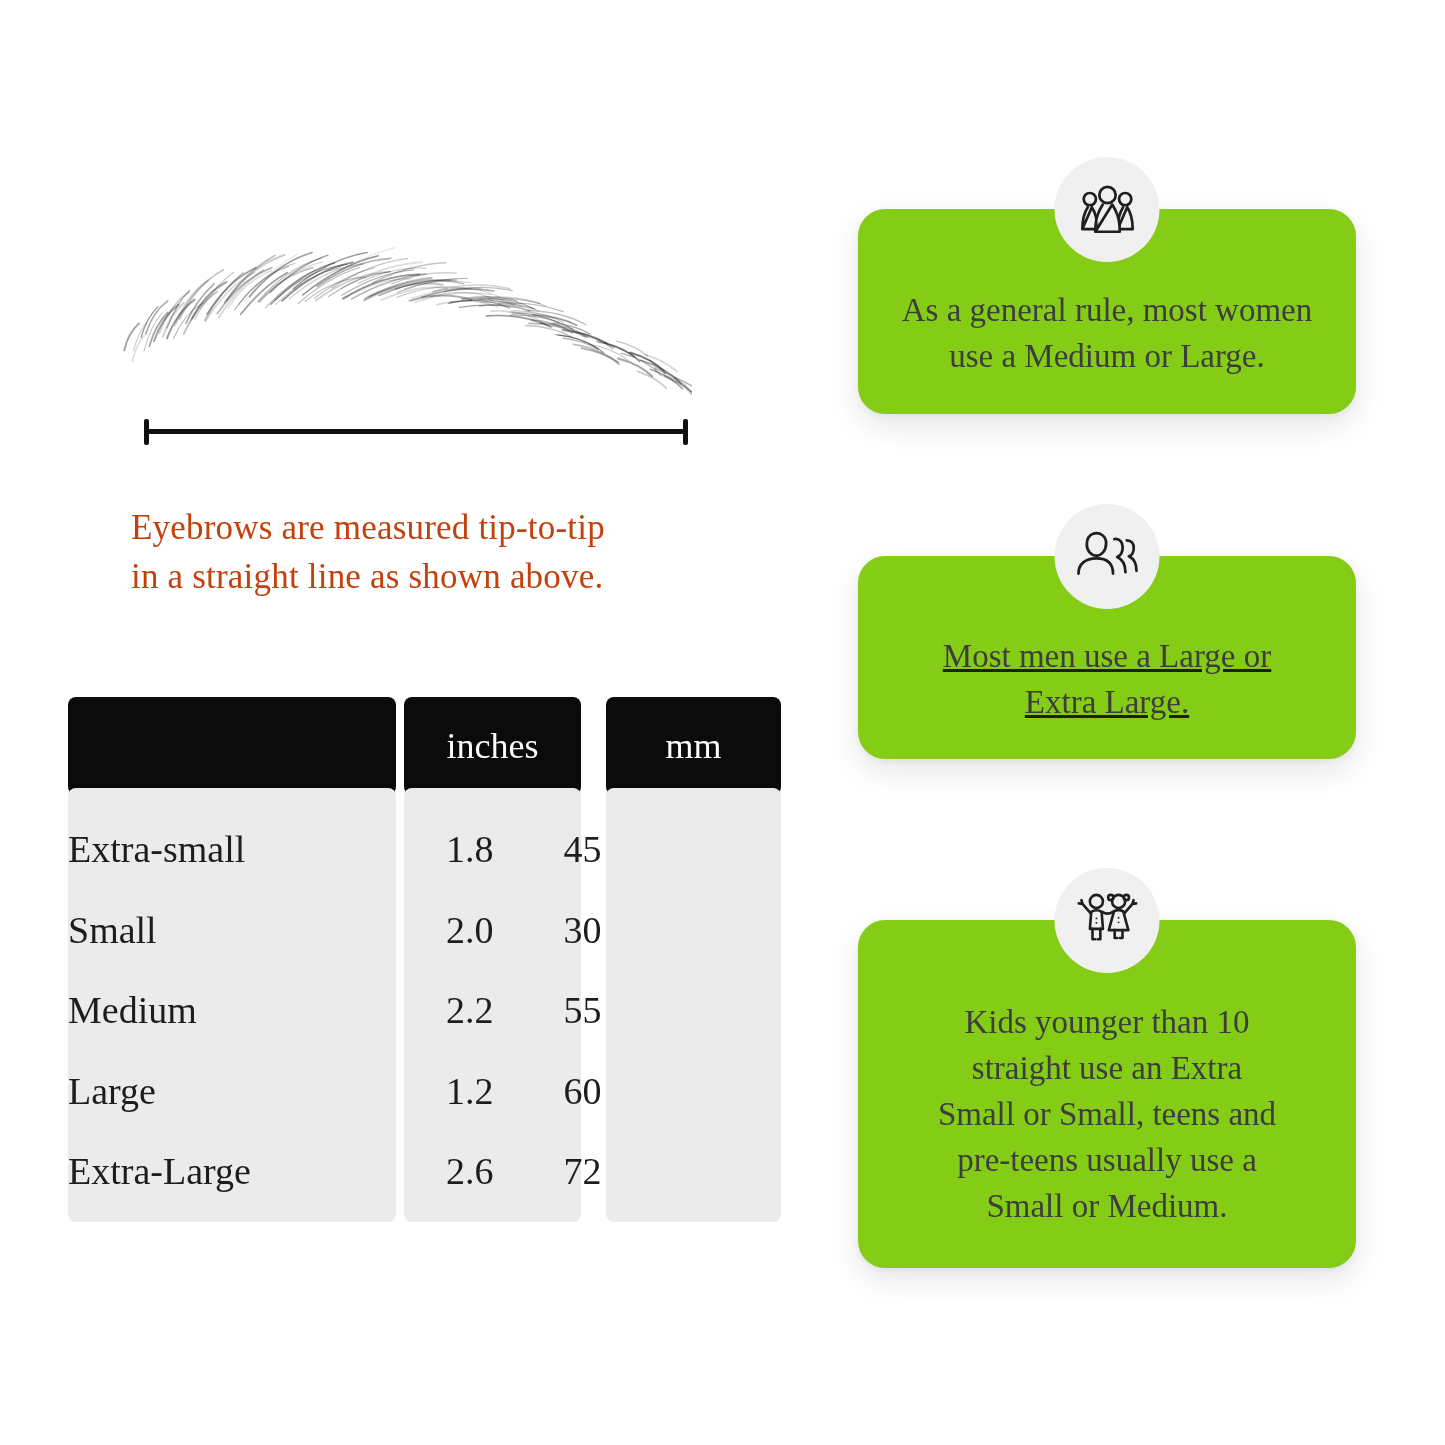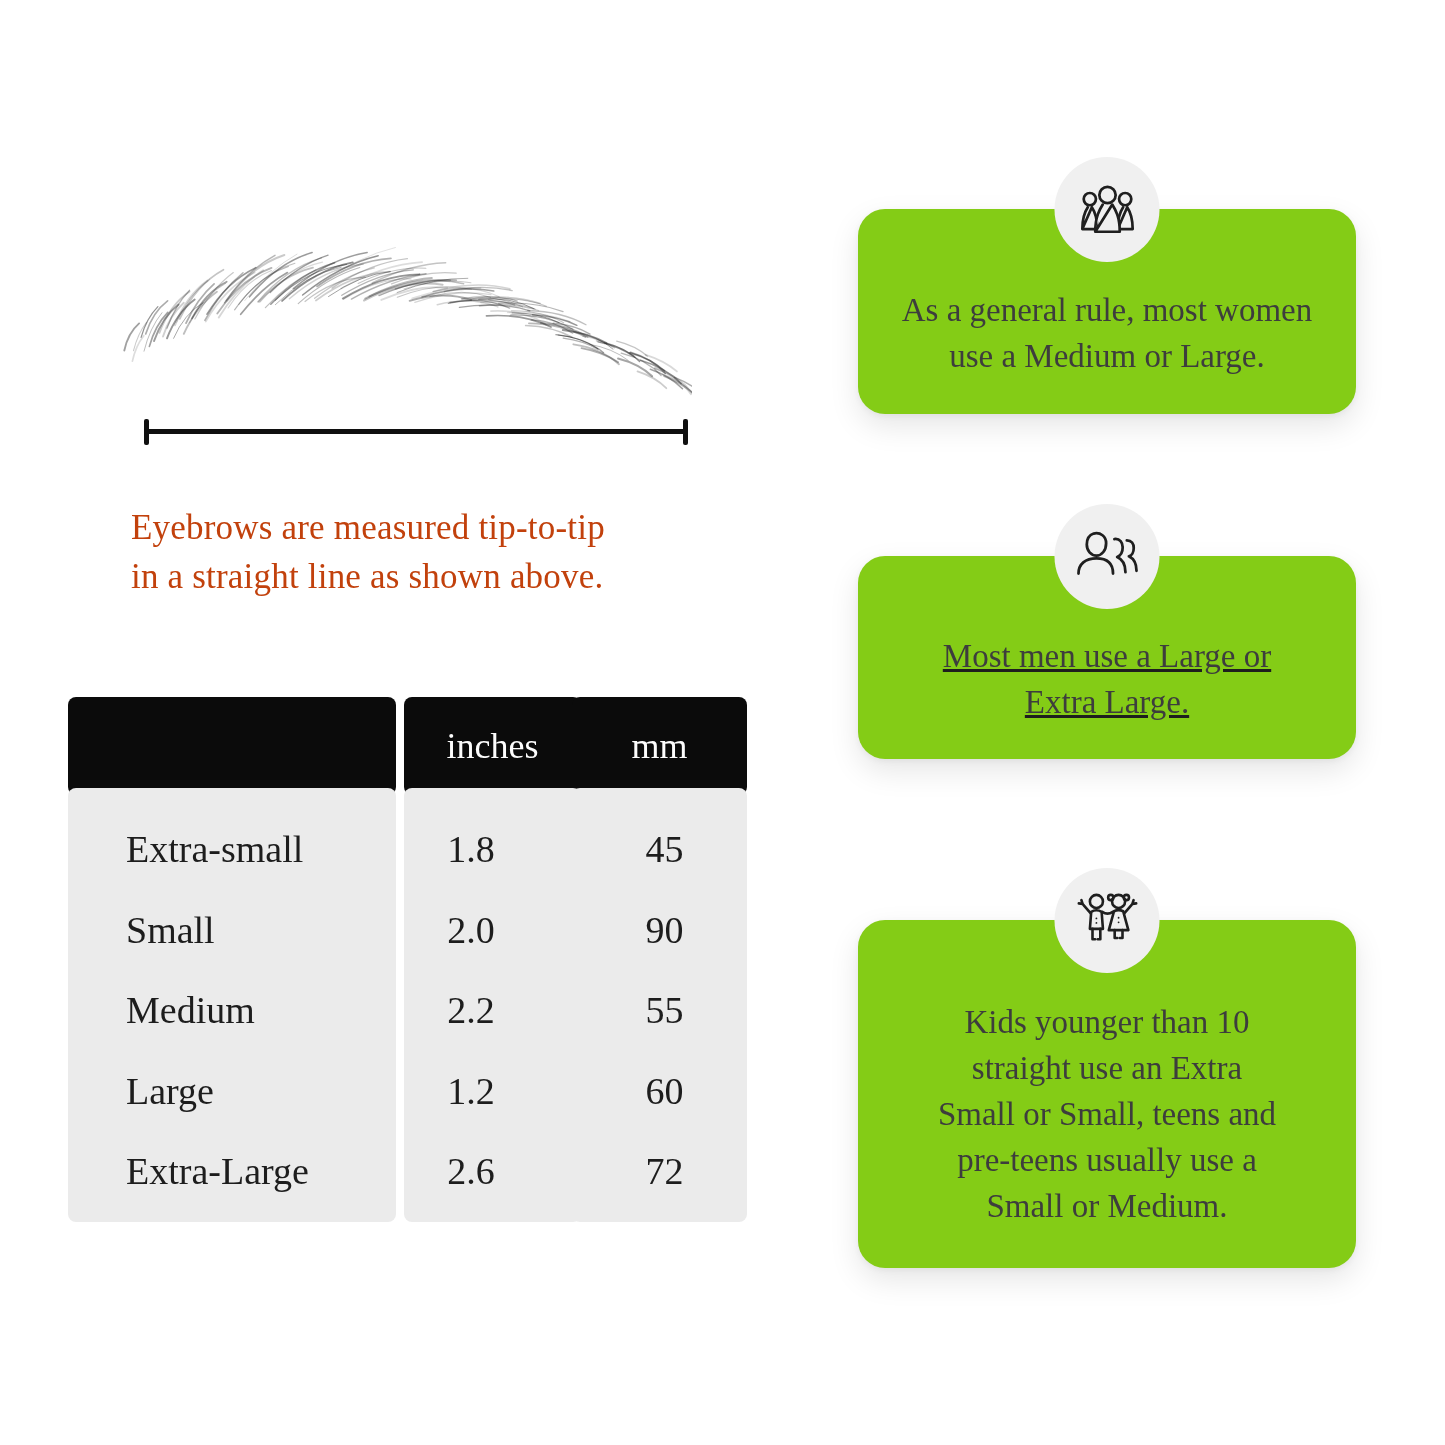--- a/index.html
+++ b/index.html
@@ -17,27 +17,27 @@
   .caption{
     position:absolute;left:131px;top:503px;width:640px;
     font-size:35px;line-height:49px;color:#c2410c;letter-spacing:.2px;
   }
   
   .size-table{position:absolute;left:68px;top:697px;width:697px;height:527px;}
   .tcell{position:absolute;border-radius:8px;box-sizing:border-box;}
   .thead{top:0;height:98px;background:#0b0b0b;color:#fdfdfd;display:flex;align-items:center;justify-content:center;font-size:36px;}
   .c1{left:0;width:328px;}
   .c2{left:336px;width:177px;}
-  .c3{left:504px;width:175px;text-align:center;}
+  .c3{left:538px;width:175px;text-align:center;}
   .tbody-col{top:91px;height:434px;background:#ebebeb;}
   .trows{position:absolute;left:0;top:91px;width:697px;height:434px;padding-top:21px;box-sizing:border-box;}
   .trow{height:80.5px;display:flex;align-items:center;font-size:38px;color:#1d1d1d;}
-  .trow .lab{width:332px;padding-left:58px;box-sizing:border-box;}
+  .trow .lab{width:332px;box-sizing:border-box;}
   .trow .vin{width:177px;text-align:center;}
-  .trow .vmm{width:211px;margin-left:9px;text-align:center;}
+  .trow .vmm{width:211px;margin-left:9px;}
   
   .card{
     position:absolute;left:858px;width:498px;background:#84cc16;border-radius:27px;
     box-shadow:0 12px 30px rgba(0,0,0,.10),0 2px 6px rgba(0,0,0,.05);
   }
   .card.k1{top:209px;height:205px;}
   .card.k2{top:556px;height:203px;text-decoration:underline;}
   .card.k3{top:920px;height:348px;}
   .badge{
     position:absolute;left:50%;top:-52px;transform:translateX(-50%);
@@ -213,21 +213,21 @@
 
   <div class="trows">
     <div class="trow">
       <div class="lab">Extra-small</div>
       <div class="vin">1.8</div>
       <div class="vmm">45</div>
     </div>
     <div class="trow">
       <div class="lab">Small</div>
       <div class="vin">2.0</div>
-      <div class="vmm">90</div>
+      <div class="vmm">30</div>
     </div>
     <div class="trow">
       <div class="lab">Medium</div>
       <div class="vin">2.2</div>
       <div class="vmm">55</div>
     </div>
     <div class="trow">
       <div class="lab">Large</div>
       <div class="vin">1.2</div>
       <div class="vmm">60</div>

